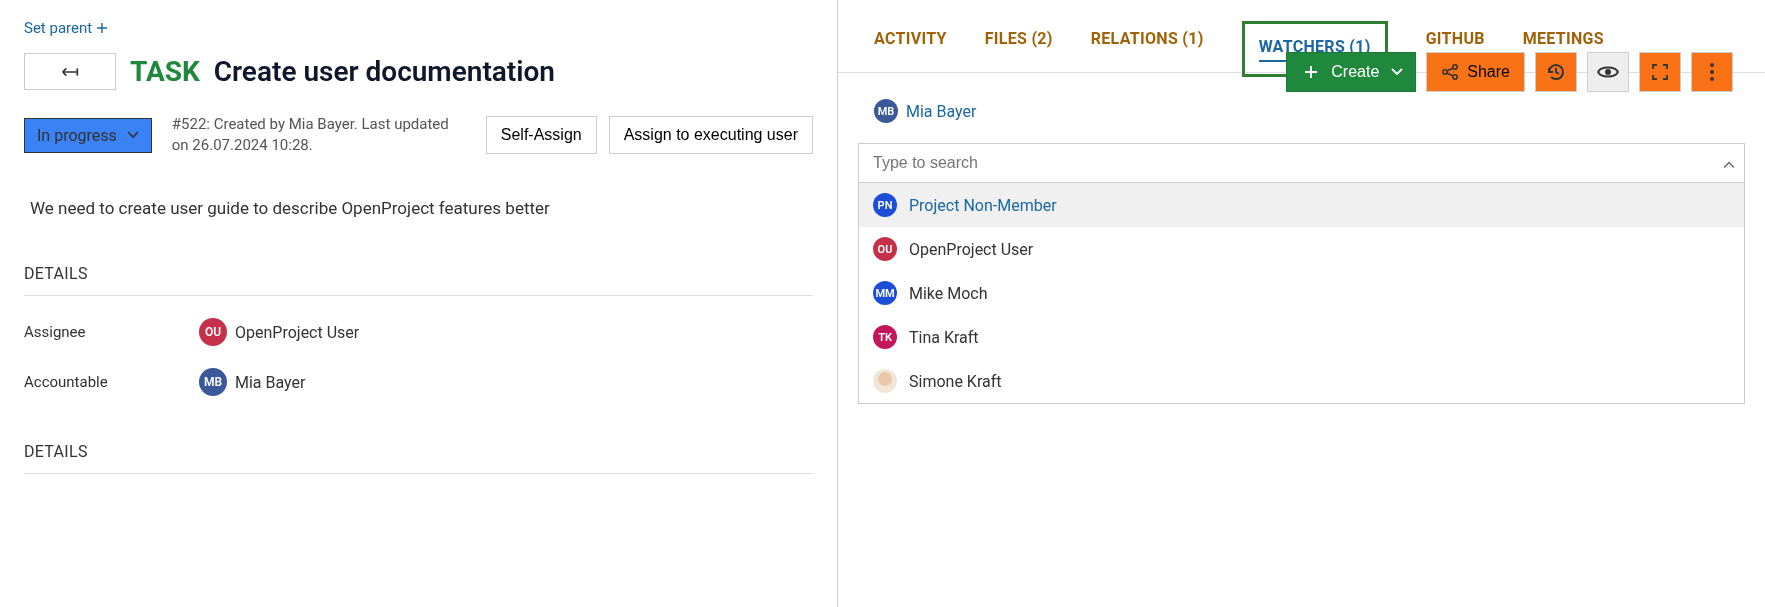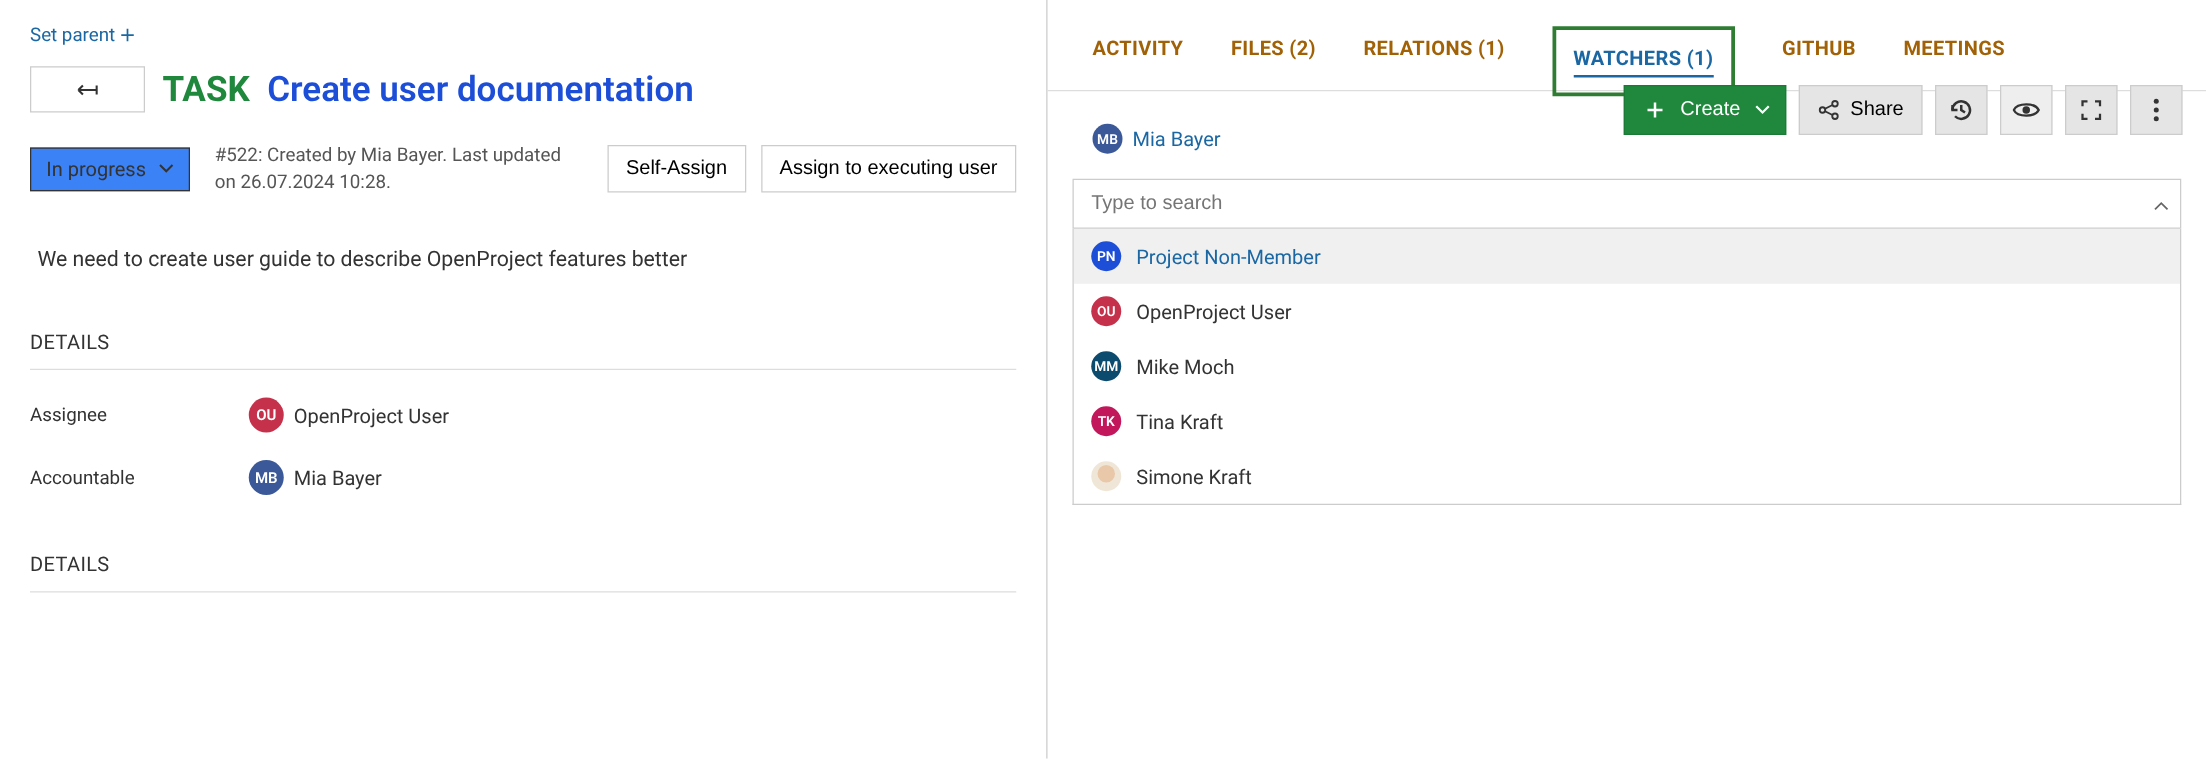--- a/index.html
+++ b/index.html
@@ -61,35 +61,35 @@
       width: 22px;
       height: 22px;
     }
     .task-type {
       font-weight: 700;
       color: #1f883d;
       font-size: 28px;
     }
     .task-title {
       font-size: 28px;
-      color: #1d4ed8;
+      color: #0f172a;
       font-weight: 600;
     }
     .action-row {
       position: absolute;
       right: 0;
-      top: 68px;
+      top: 52px;
       display: flex;
       gap: 10px;
-      padding-right: 19px;
+      padding-right: 32px;
     }
     .btn {
       height: 40px;
       border: 1px solid #ccc;
-      background: #e5e5e5;
+      background: #f97316;
       padding: 0 14px;
       display: inline-flex;
       align-items: center;
       justify-content: center;
       font-size: 16px;
       cursor: pointer;
       gap: 8px;
     }
     .btn-create {
       background: #1f883d;
@@ -182,21 +182,21 @@
       flex-shrink: 0;
     }
     .avatar-sm {
       width: 24px;
       height: 24px;
       font-size: 11px;
     }
     .avatar-red { background: #c5314b; }
     .avatar-blue { background: #3b5998; }
     .avatar-darkred { background: #1d4ed8; }
-    .avatar-orange { background: #0c4a6e; }
+    .avatar-orange { background: #1d4ed8; }
     .avatar-crimson { background: #c2185b; }
     .avatar-img {
       background: #f0e6d8;
       position: relative;
       overflow: hidden;
     }
     .avatar-img::after {
       content: "";
       position: absolute;
       width: 14px;

